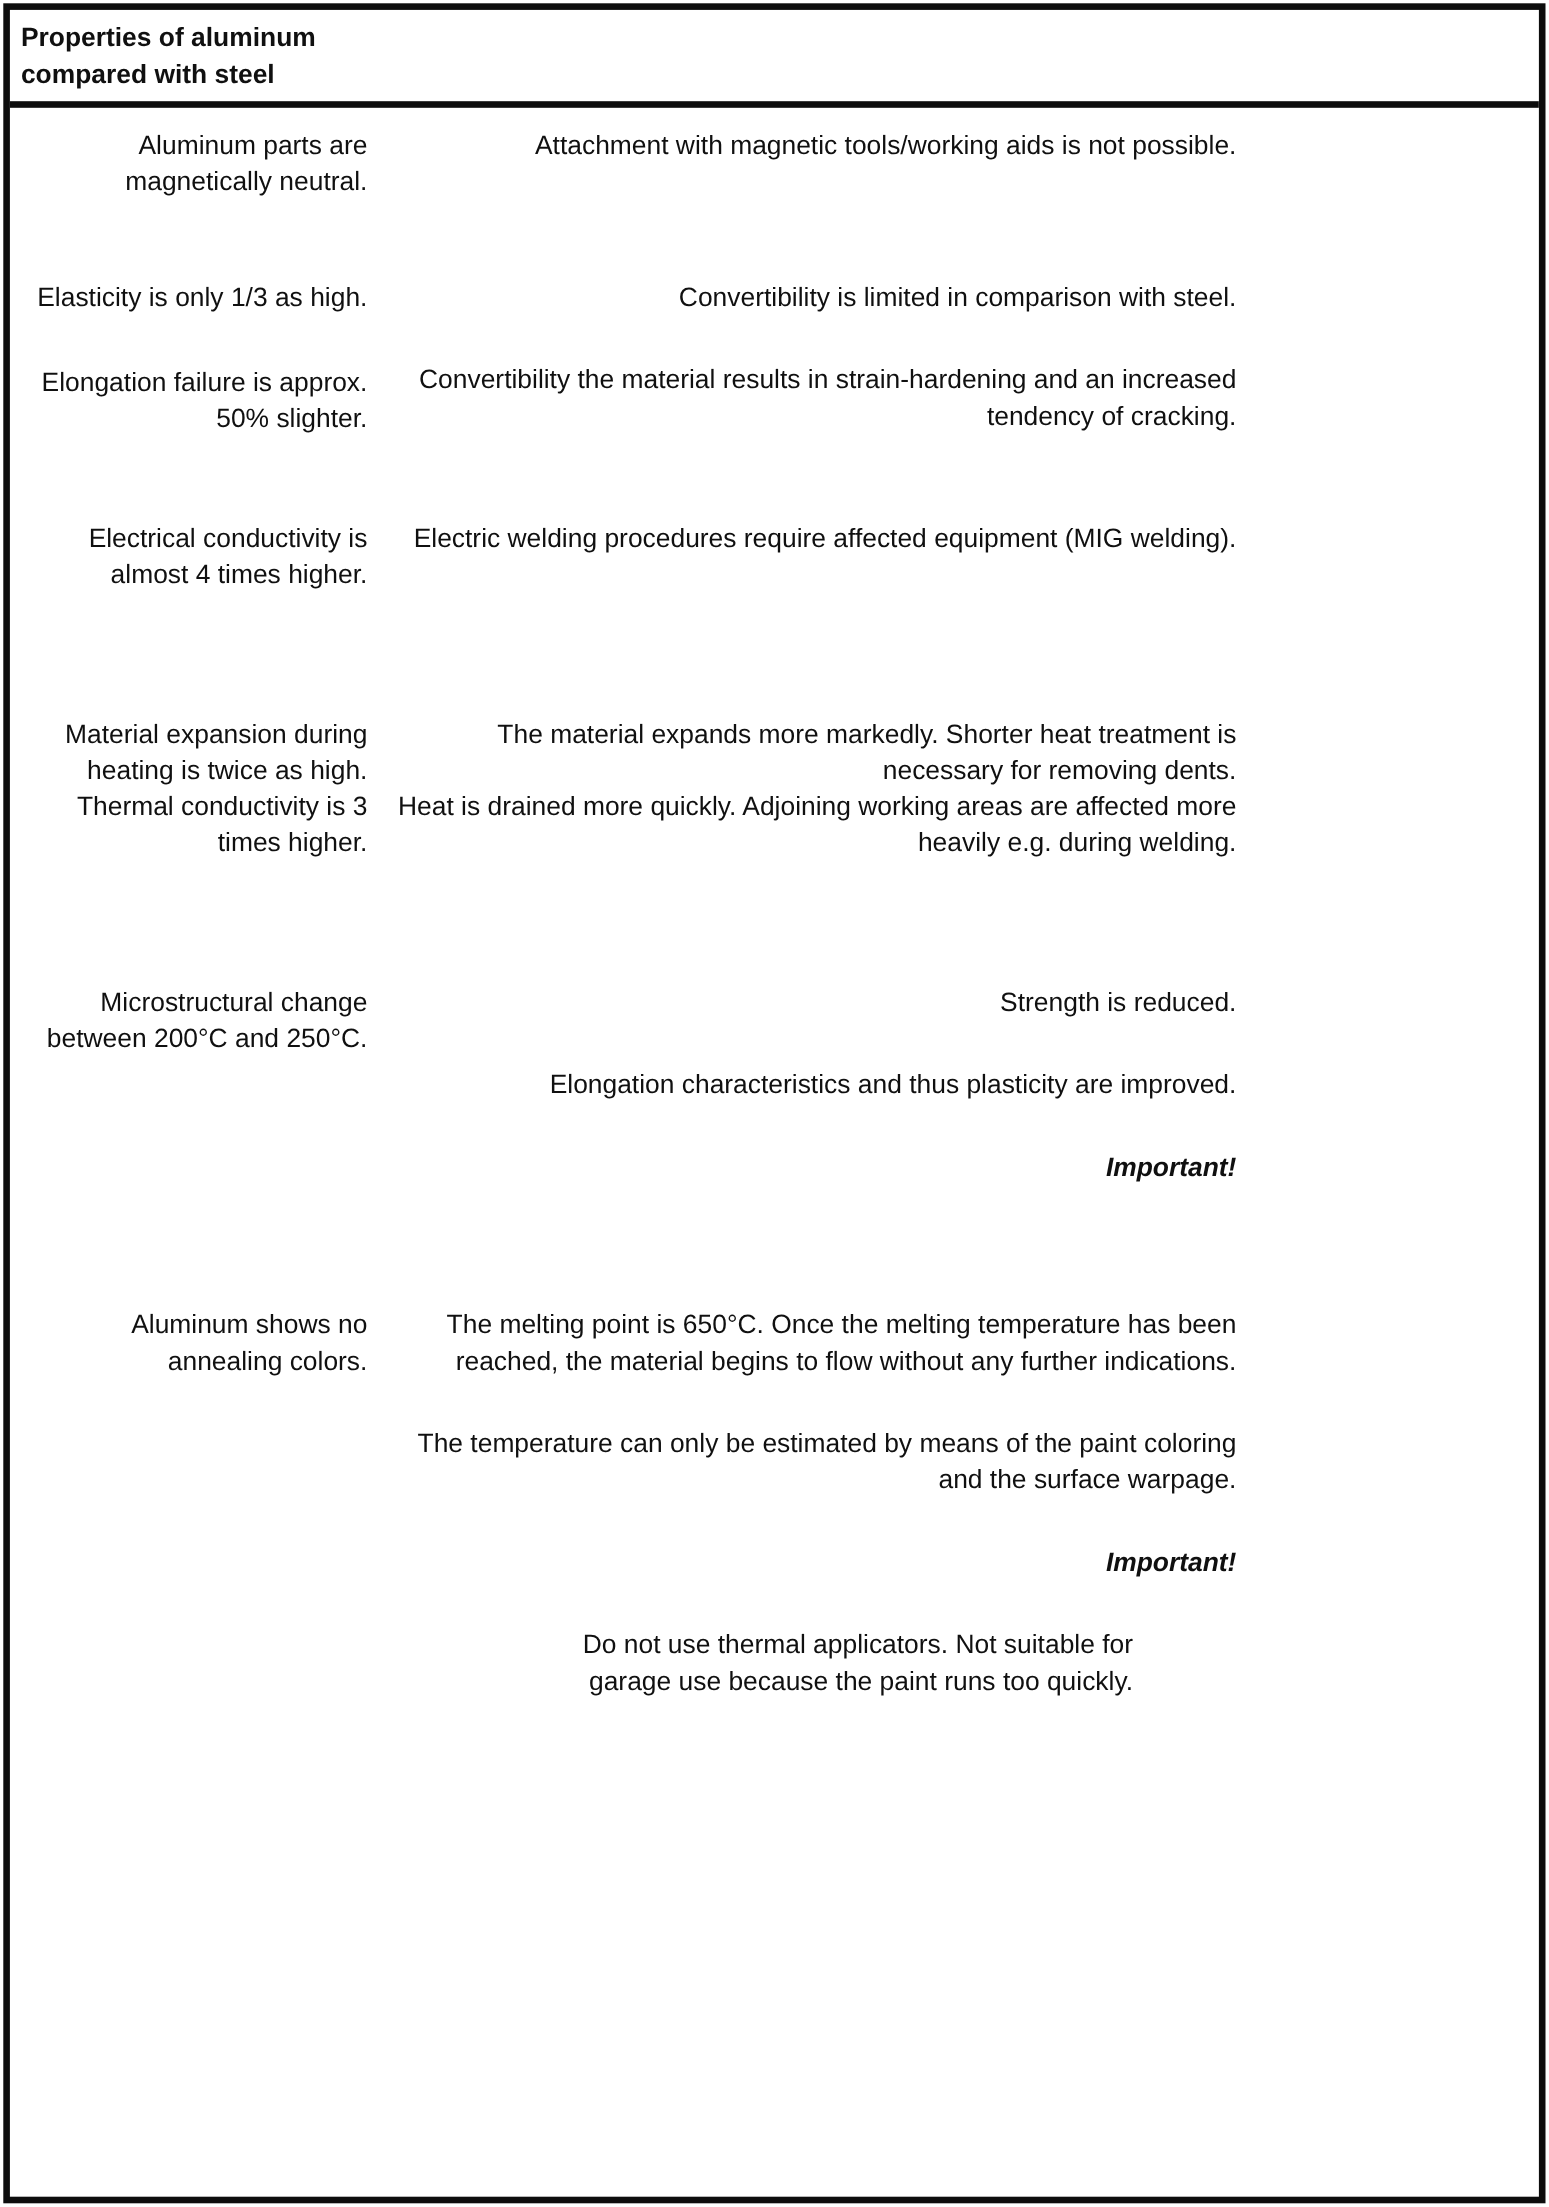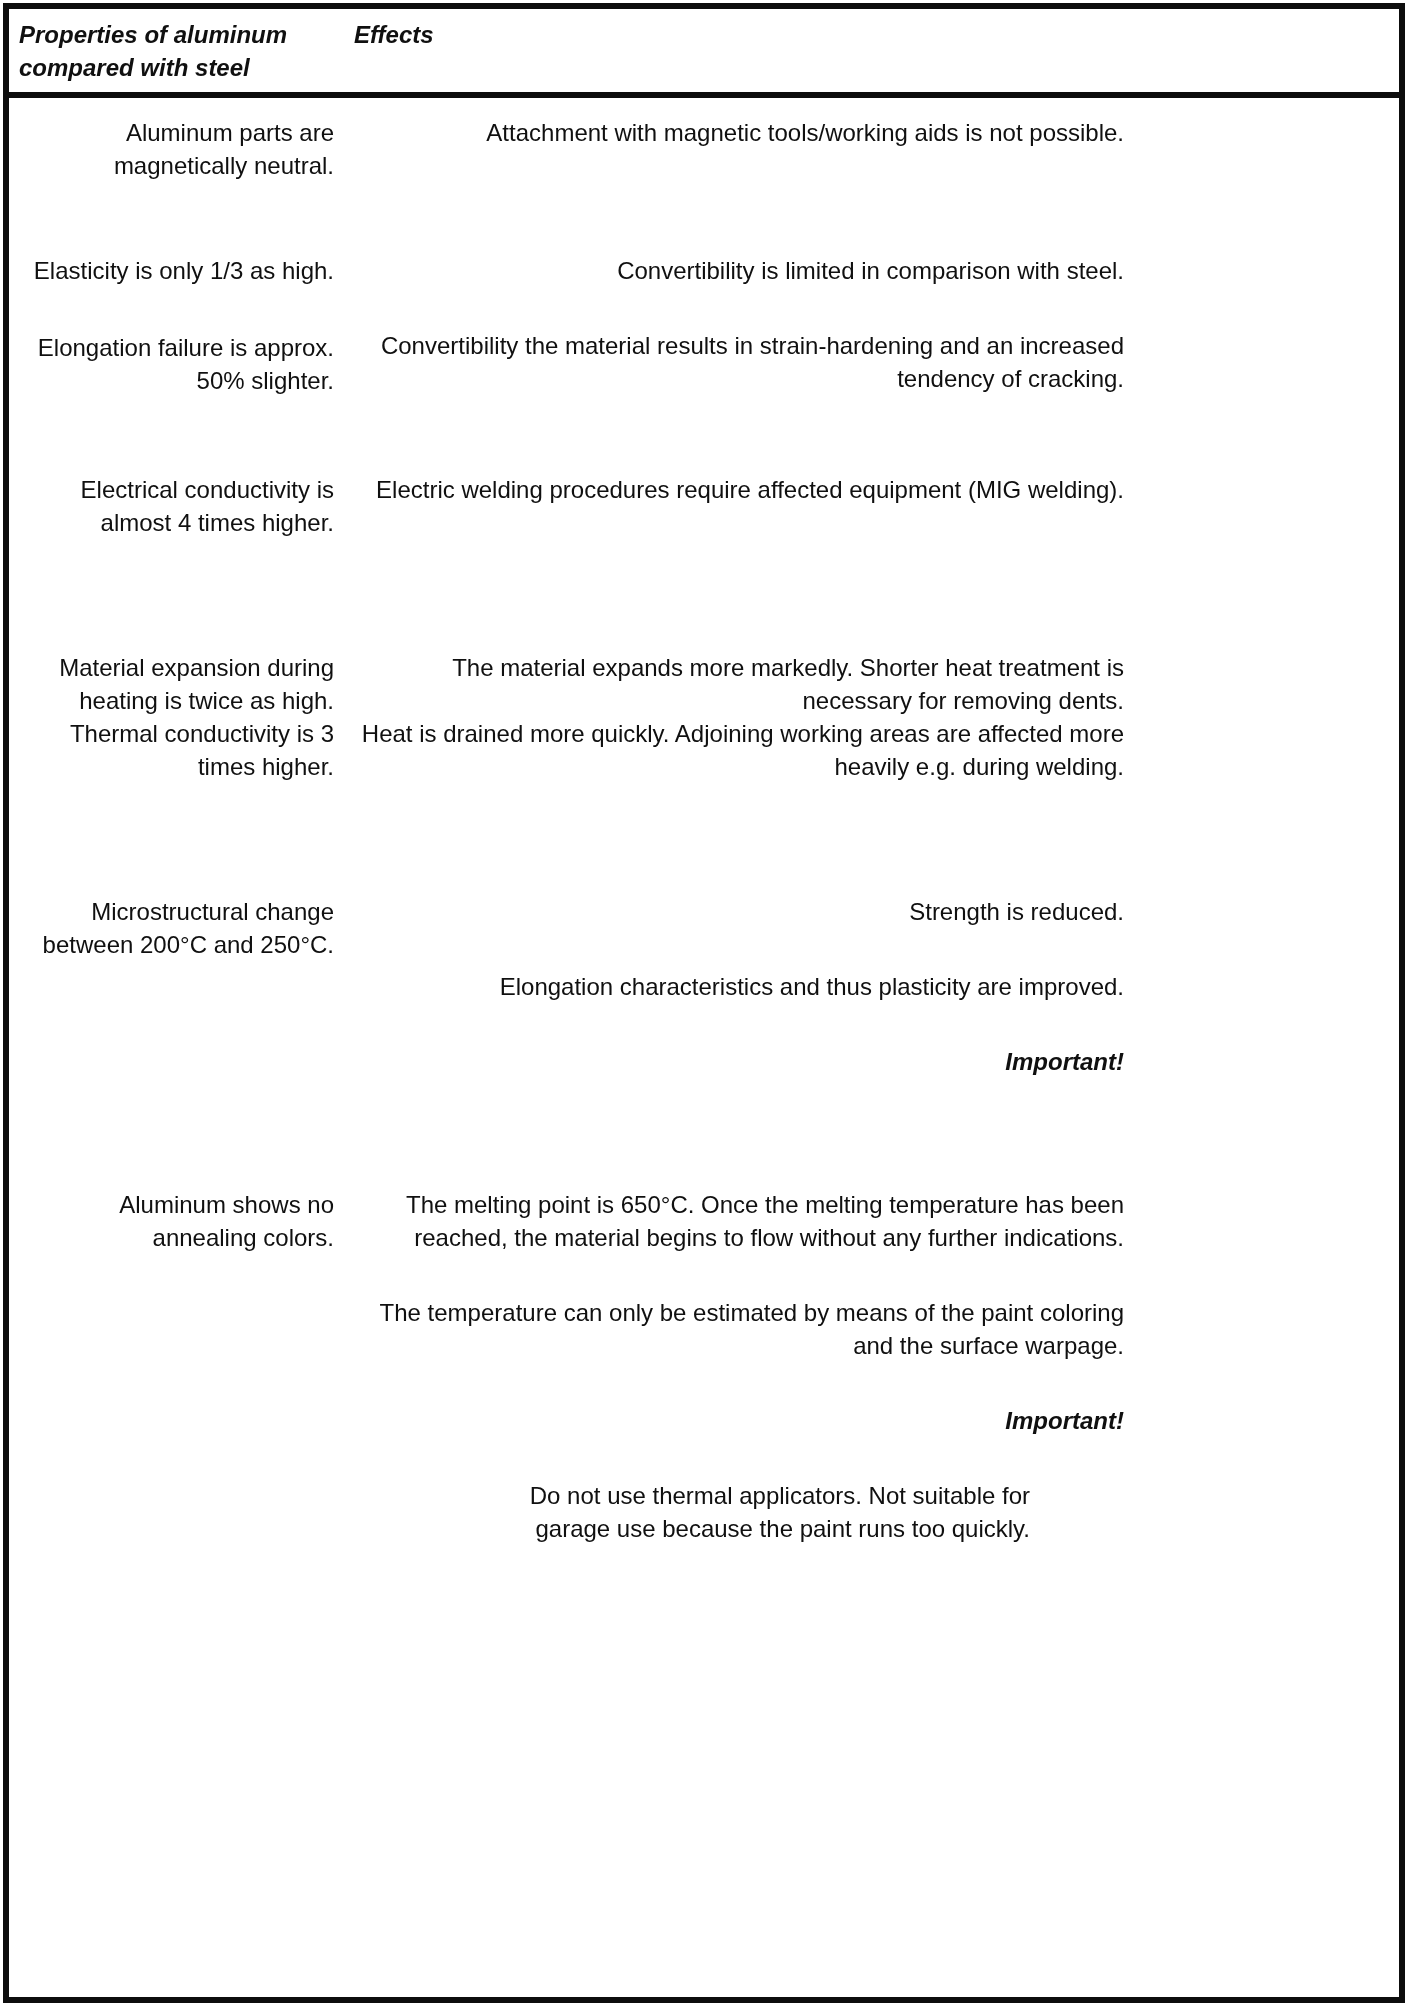--- a/index.html
+++ b/index.html
@@ -19,21 +19,20 @@
     line-height: 33px;
     color: #101010;
     overflow: hidden;
   }
   .header {
     display: grid;
     grid-template-columns: 335px 1fr;
     padding: 9px 8px 8px 8px;
     border-bottom: 6px solid #0d0d0d;
     font-weight: bold;
-    font-style: italic;
   }
   .header .hcell { padding-left: 2px; }
   .header .hcell.prop { max-width: 300px; }
   .rows { display: block; text-align: right; }
   .row {
     display: grid;
     grid-template-columns: 335px 1fr;
     padding: 0 8px;
   }
   .row:nth-child(1) { margin-top: 18px; }
@@ -59,21 +58,20 @@
     max-width: 580px;
     margin-top: 40px;
   }
 </style>
 </head>
 <body>
 
 <div class="page">
   <div class="header">
     <div class="hcell prop">Properties of aluminum compared with steel</div>
-    <div class="hcell">Effects</div>
   </div>
   <div class="rows">
       <div class="row">
         <div class="cell property">
           <p>Aluminum parts are magnetically neutral.</p>
         </div>
         <div class="cell effects">
           <p class="block para">Attachment with magnetic tools/working aids is not possible.</p>
         </div>
       </div>

